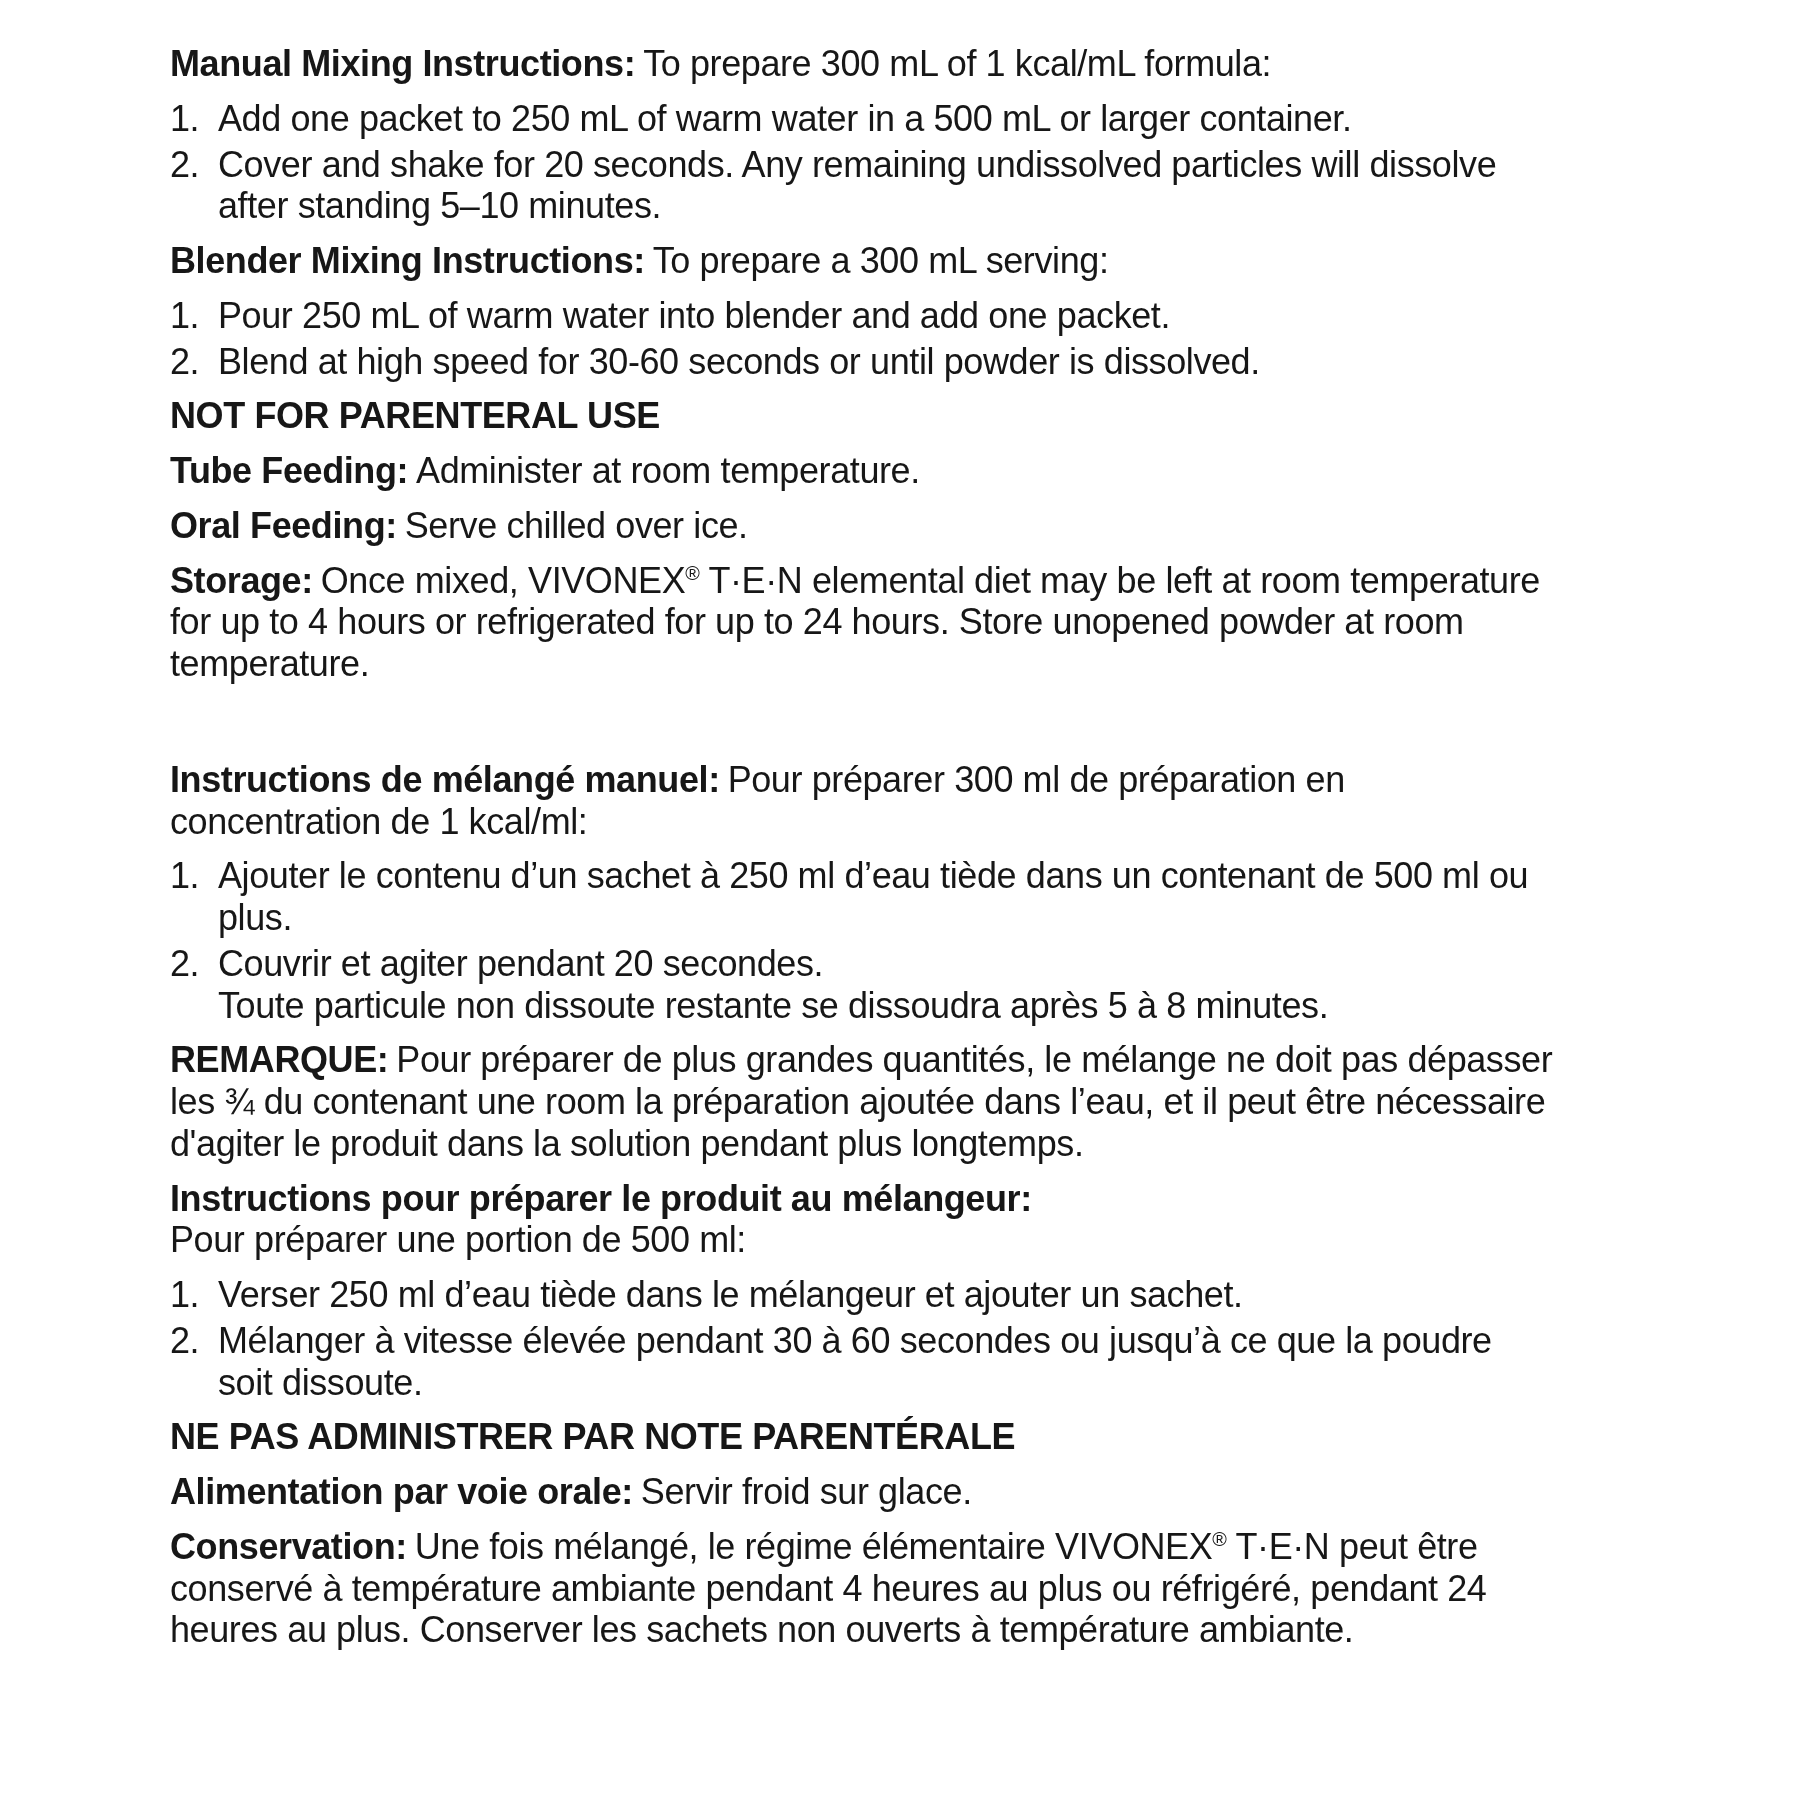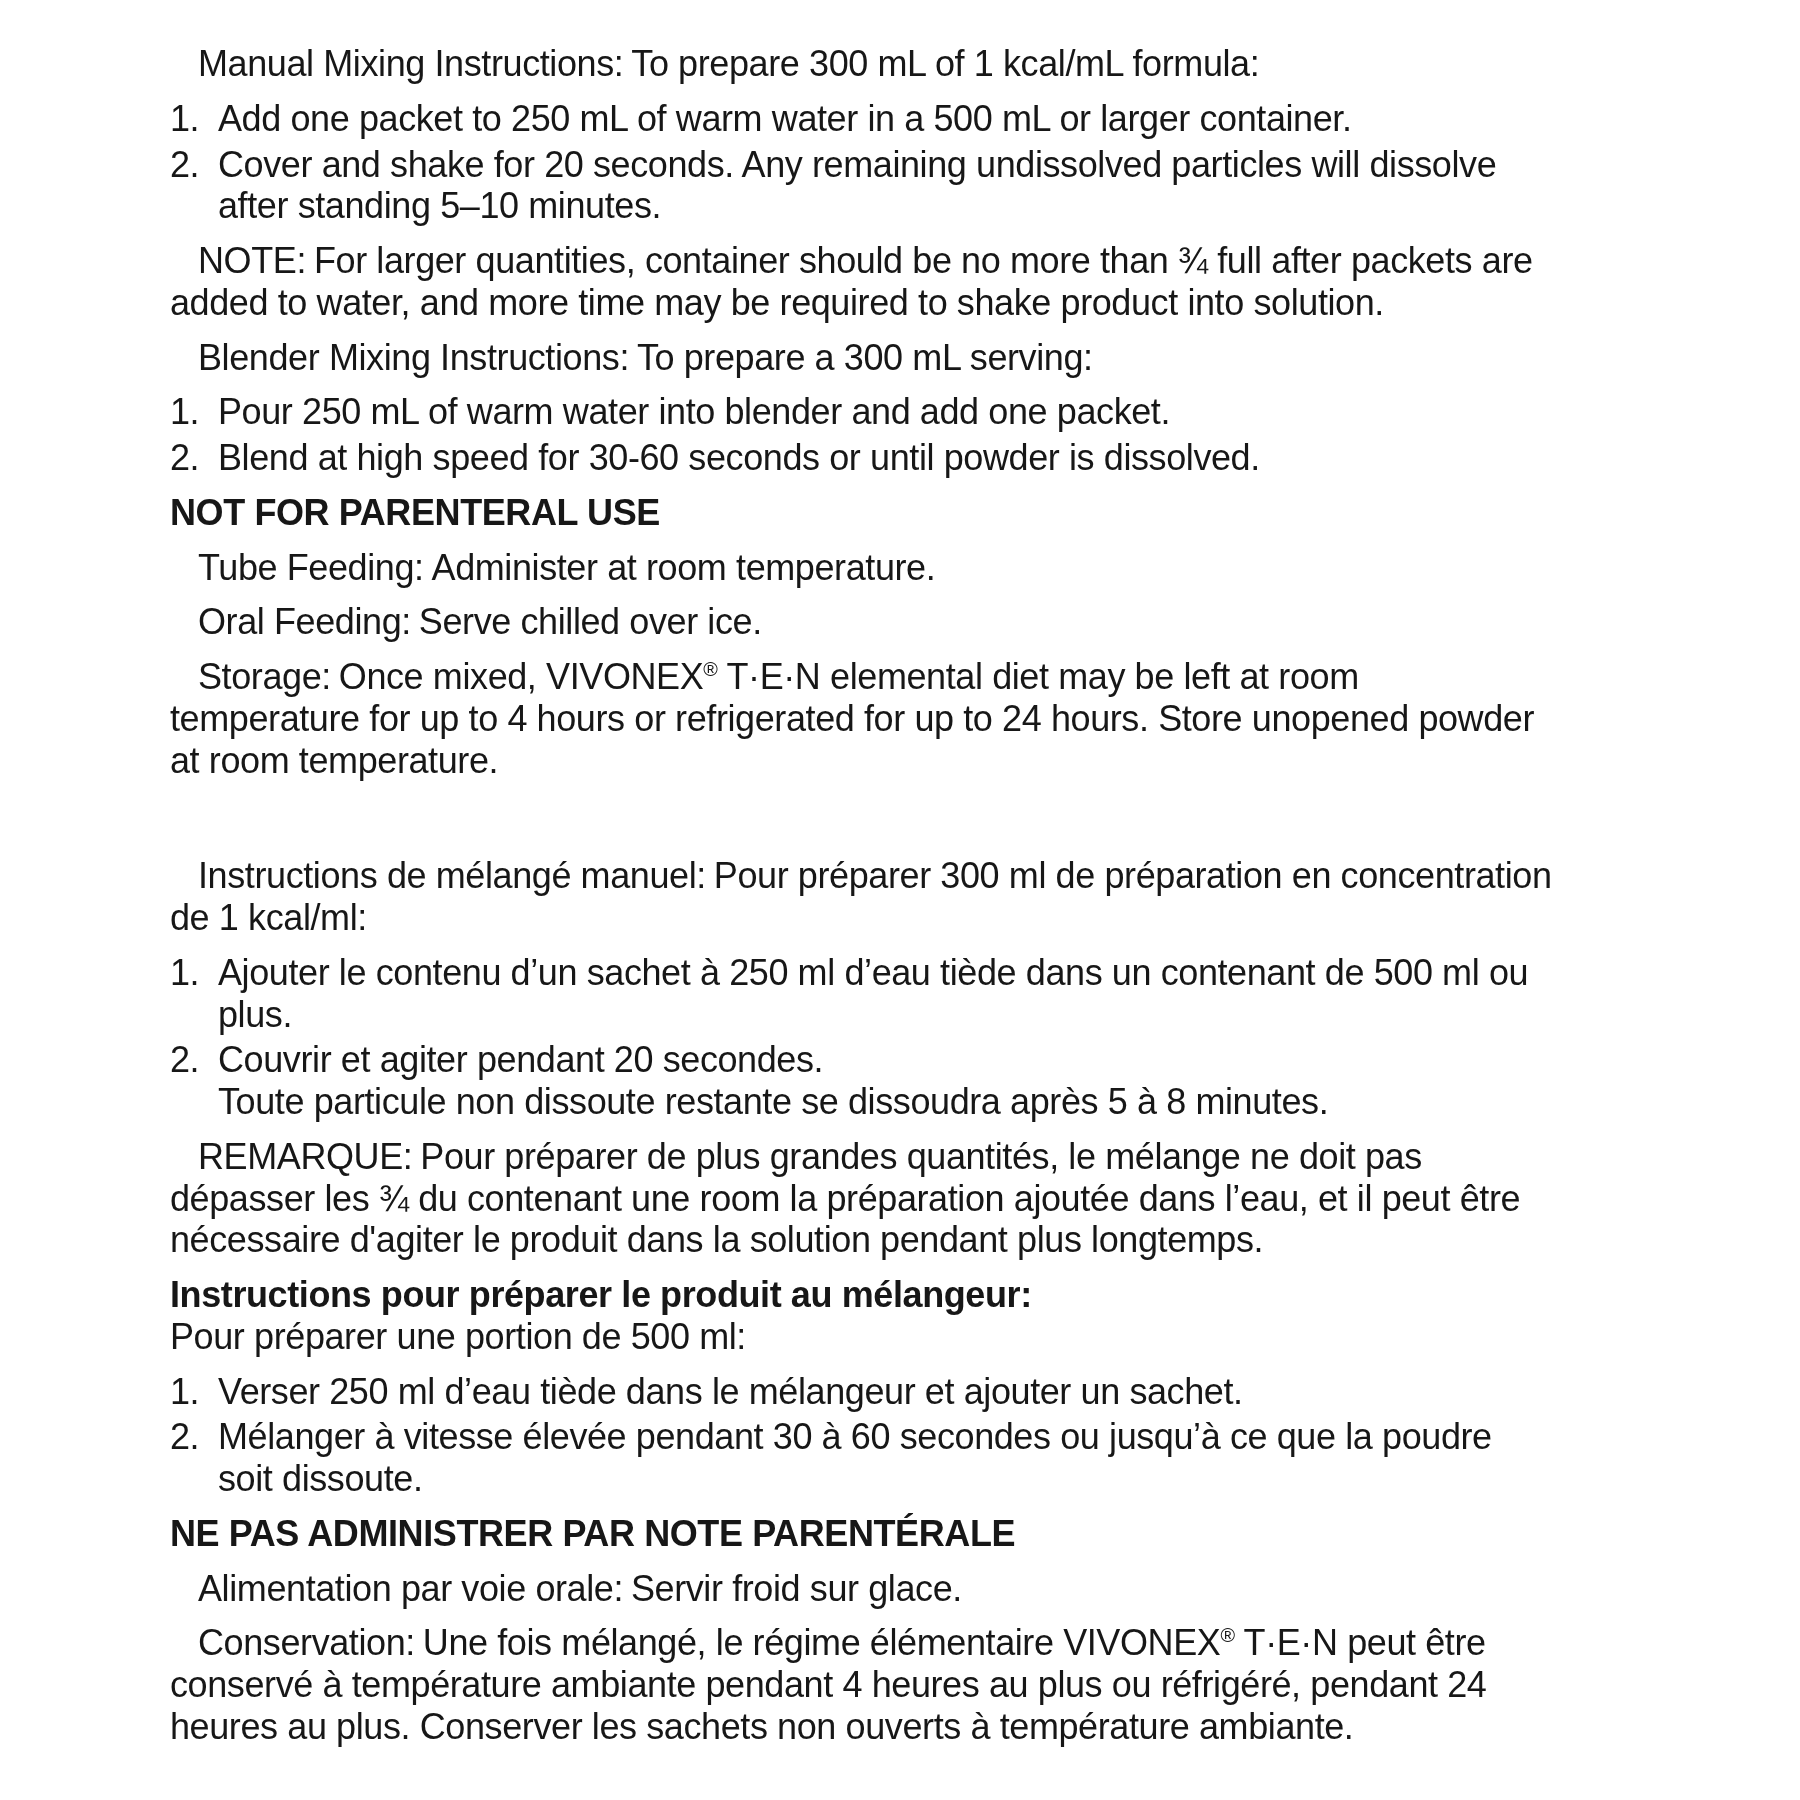--- a/index.html
+++ b/index.html
@@ -22,23 +22,22 @@
     line-height: 1.16;
     letter-spacing: -0.4px;
   }
   .para {
     margin: 13px 0;
   }
   b, .b {
     font-weight: bold;
   }
   .lbl {
-    font-weight: normal;
+    font-weight: bold;
     margin-right: 0.22em;
-    margin-left: 28px;
   }
   .step {
     display: flex;
     margin: 4px 0;
   }
   .step .num {
     flex: none;
     width: 48px;
   }
   .step .stext {
@@ -66,23 +65,20 @@
 
     <div class="step">
       <span class="num">1.</span>
       <div class="stext">Add one packet to 250 mL of warm water in a 500 mL or larger container.</div>
     </div>
     <div class="step">
       <span class="num">2.</span>
       <div class="stext">Cover and shake for 20 seconds. Any remaining undissolved particles will dissolve after standing 5–10 minutes.</div>
     </div>
 
-    <div class="para">
-      <b class="lbl">NOTE:</b><span>For larger quantities, container should be no more than ¾ full after packets are added to water, and more time may be required to shake product into solution.</span>
-    </div>
 
     <div class="para">
       <b class="lbl">Blender Mixing Instructions:</b><span>To prepare a 300 mL serving:</span>
     </div>
 
     <div class="step">
       <span class="num">1.</span>
       <div class="stext">Pour 250 mL of warm water into blender and add one packet.</div>
     </div>
     <div class="step">

